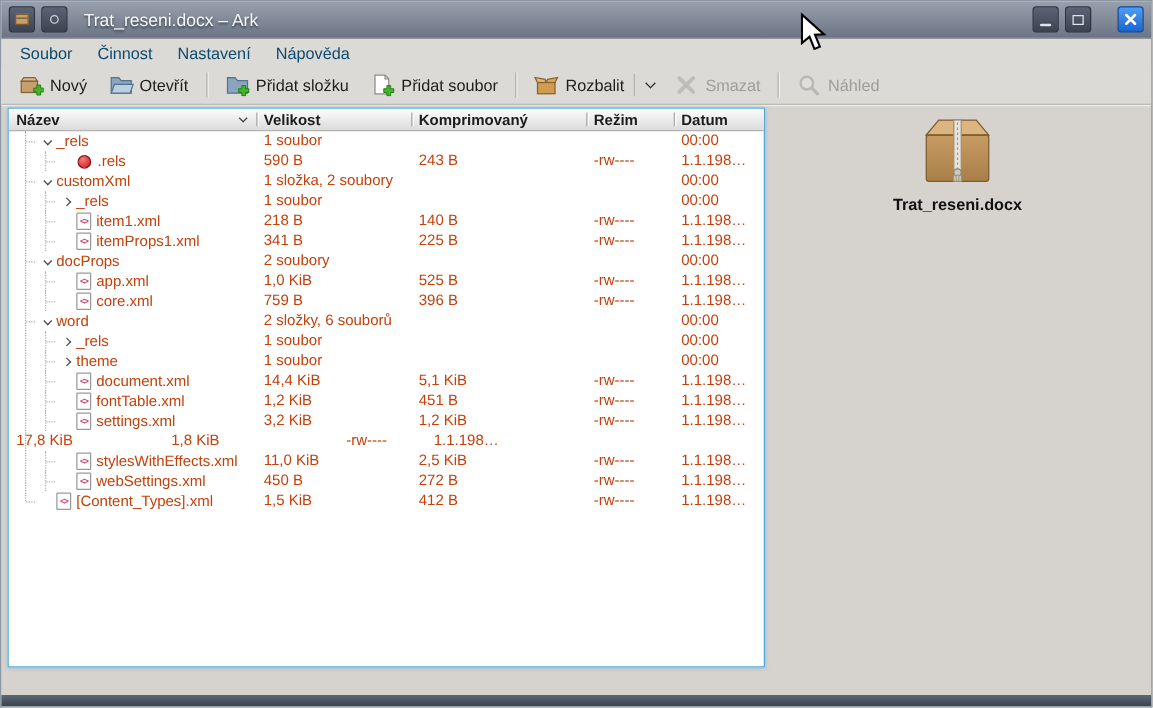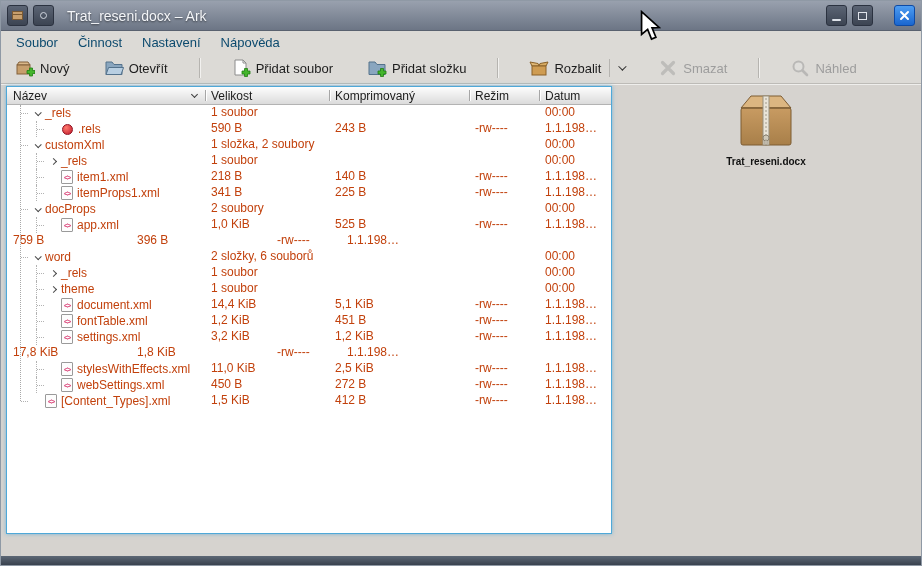--- a/index.html
+++ b/index.html
@@ -24,38 +24,38 @@
   .tb-right { margin-left:auto; display:flex; align-items:center; gap:5px; }
   .glyph-min { width:9px; height:2px; background:#dfe3ea; border-radius:1px; margin-top:8px; }
   .glyph-max { width:9px; height:8px; border:1.5px solid #dfe3ea; }
   .tb-close { background:linear-gradient(#4e9df2,#1a66cf); border:1px solid #0d4aa5; margin-left:16px; }
 
   
   .menubar { height:22px; background:#dcdad6; display:flex; align-items:center; padding-left:5px; }
   .menu-item { padding:2px 10px; font-size:13px; color:#0c4a6e; border-radius:2px; }
 
   
-  .toolbar { height:31px; display:flex; align-items:center; padding:2px 7px; gap:20px;
+  .toolbar { height:31px; display:flex; align-items:center; padding:2px 7px; gap:3px;
              background:#dcdad6; border-bottom:1px solid #bdbbb7; box-shadow:0 1px 0 #efeeec; }
   .tool-btn { display:flex; align-items:center; gap:5px; padding:3px 7px; border-radius:3px;
               font-size:13px; color:#1d1d1d; }
   .tool-btn.disabled { color:#9d9d9d; }
   .tool-btn.disabled svg { opacity:.45; }
   .tool-sep { width:1px; height:20px; background:#b6b4b0; box-shadow:1px 0 0 #f2f1ef; margin:0 4px; flex:none; }
   .split-sep { width:1px; height:18px; background:#b6b4b0; margin:0 3px; }
   i.chev { display:inline-block; width:6px; height:6px; border-right:1.6px solid #2c2c2c;
            border-bottom:1.6px solid #2c2c2c; transform:rotate(45deg) translateY(-2px); }
 
   
   .tree-panel { position:absolute; left:5px; top:85px; width:606px; height:448px;
                 background:#fff; border:1px solid #4fa8d8;
                 box-shadow:0 0 4px rgba(72,164,216,.65); overflow:hidden; }
   .thead { display:flex; height:18px; background:linear-gradient(#fdfdfd,#dbdbdb);
            border-bottom:1px solid #b3b3b3; font-size:12px; color:#1c1c1c; }
-  .th { padding:1px 6px; position:relative; display:flex; align-items:center; white-space:nowrap; }
+  .th { padding:1px 6px; position:relative; display:flex; align-items:center; white-space:nowrap;font-weight:bold; }
   .th + .th::before { content:""; position:absolute; left:0; top:3px; bottom:3px; width:1px; background:#a6a6a6; box-shadow:1px 0 0 #fff; }
   i.sort { display:inline-block; width:5px; height:5px; border-right:1.4px solid #3d3d3d;
            border-bottom:1.4px solid #3d3d3d; transform:rotate(45deg); margin-left:auto; margin-right:2px; margin-top:-2px; }
 
   .c-name { width:198px; }
   .c-size { width:124px; }
   .c-comp { width:140px; }
   .c-mode { width:70px; }
   .c-date { flex:1; }
 
@@ -77,21 +77,21 @@
   .icon-xml::after { content:"<>"; position:absolute; left:0; right:0; top:3px; text-align:center;
                      font-size:7px; line-height:1; color:#d6336c; font-weight:bold; letter-spacing:-1px; }
   .icon-rels { width:11px; height:11px; flex:none; border-radius:50%; margin:0 5px 0 1px;
                background:radial-gradient(circle at 35% 30%, #ff7a6e, #c0182a); border:1px solid #8f1020; }
   .nm { white-space:nowrap; }
 
   
   .info-panel { position:absolute; left:616px; top:85px; right:6px; height:448px;
                 display:flex; flex-direction:column; align-items:center; }
   .big-icon { margin-top:2px; }
-  .info-name { margin-top:4px; font-size:10px; font-weight:bold; color:#111; }
+  .info-name { margin-top:4px; font-size:13px; font-weight:bold; color:#111; }
 
   
   .bottom-edge { position:absolute; left:0; right:0; bottom:0; height:9px;
                  background:linear-gradient(#5d6876,#39424e); }
 
   .cursor { position:absolute; left:638px; top:9px; pointer-events:none; }
 </style>
 </head>
 <body>
 
@@ -143,33 +143,33 @@
         <path d="M2 4 h6 l2 2.5 h8 v10 H2 z" fill="#8aa6bf" stroke="#54728c"></path>
         <path d="M2 16.5 l2.6-7 h15 l-2.6 7 z" fill="#b9cfe2" stroke="#54728c"></path>
       </svg>
       <span>Otevřít</span>
     </div>
 
     <div class="tool-sep"></div>
 
     <div class="tool-btn">
       <svg width="20" height="20" viewBox="0 0 20 20">
+        <path d="M2 4 h6 l2 2.5 h8 v10 H2 z" fill="#8aa6bf" stroke="#54728c"></path>
+        <path d="M13.5 10.5 h3 v2.5 h2.5 v3 h-2.5 v2.5 h-3 v-2.5 h-2.5 v-3 h2.5 z" fill="#44b52c" stroke="#1f7f13" stroke-width="0.8"></path>
+      </svg>
+      <span>Přidat složku</span>
+    </div>
+
+    <div class="tool-btn">
+      <svg width="20" height="20" viewBox="0 0 20 20">
         <path d="M4 2 h8 l3 3 v12 H4 z" fill="#ffffff" stroke="#8c8c8c"></path>
         <path d="M12 2 v3 h3" fill="none" stroke="#8c8c8c"></path>
         <path d="M13.5 10.5 h3 v2.5 h2.5 v3 h-2.5 v2.5 h-3 v-2.5 h-2.5 v-3 h2.5 z" fill="#44b52c" stroke="#1f7f13" stroke-width="0.8"></path>
       </svg>
       <span>Přidat soubor</span>
-    </div>
-
-    <div class="tool-btn">
-      <svg width="20" height="20" viewBox="0 0 20 20">
-        <path d="M2 4 h6 l2 2.5 h8 v10 H2 z" fill="#8aa6bf" stroke="#54728c"></path>
-        <path d="M13.5 10.5 h3 v2.5 h2.5 v3 h-2.5 v2.5 h-3 v-2.5 h-2.5 v-3 h2.5 z" fill="#44b52c" stroke="#1f7f13" stroke-width="0.8"></path>
-      </svg>
-      <span>Přidat složku</span>
     </div>
 
     <div class="tool-sep"></div>
 
     <div class="tool-btn">
       <svg width="20" height="20" viewBox="0 0 20 20">
         <polygon points="3,8 1,4 9,5.5 10,8" fill="#e0b877" stroke="#8a6128"></polygon>
         <polygon points="17,8 19,4 11,5.5 10,8" fill="#d8ab62" stroke="#8a6128"></polygon>
         <rect x="3" y="8" width="14" height="9" fill="#cf9c52" stroke="#8a6128"></rect>
       </svg>
@@ -311,20 +311,26 @@
             <span class="exp"></span>
             <span class="icon-xml"></span>
             <span class="nm">app.xml</span>
           </div>
           <div class="cell c-size">1,0 KiB</div>
           <div class="cell c-comp">525 B</div>
           <div class="cell c-mode">-rw----</div>
           <div class="cell c-date">1.1.198…</div>
         </div>
         <div class="row d1">
+          <div class="cell c-name">
+            <span class="indent" style="width: 32px;"></span>
+            <span class="exp"></span>
+            <span class="icon-xml"></span>
+            <span class="nm">core.xml</span>
+          </div>
           <div class="cell c-size">759 B</div>
           <div class="cell c-comp">396 B</div>
           <div class="cell c-mode">-rw----</div>
           <div class="cell c-date">1.1.198…</div>
         </div>
         <div class="row d0">
           <div class="cell c-name">
             <span class="indent" style="width: 16px;"></span>
             <span class="exp open">
               <i></i>

